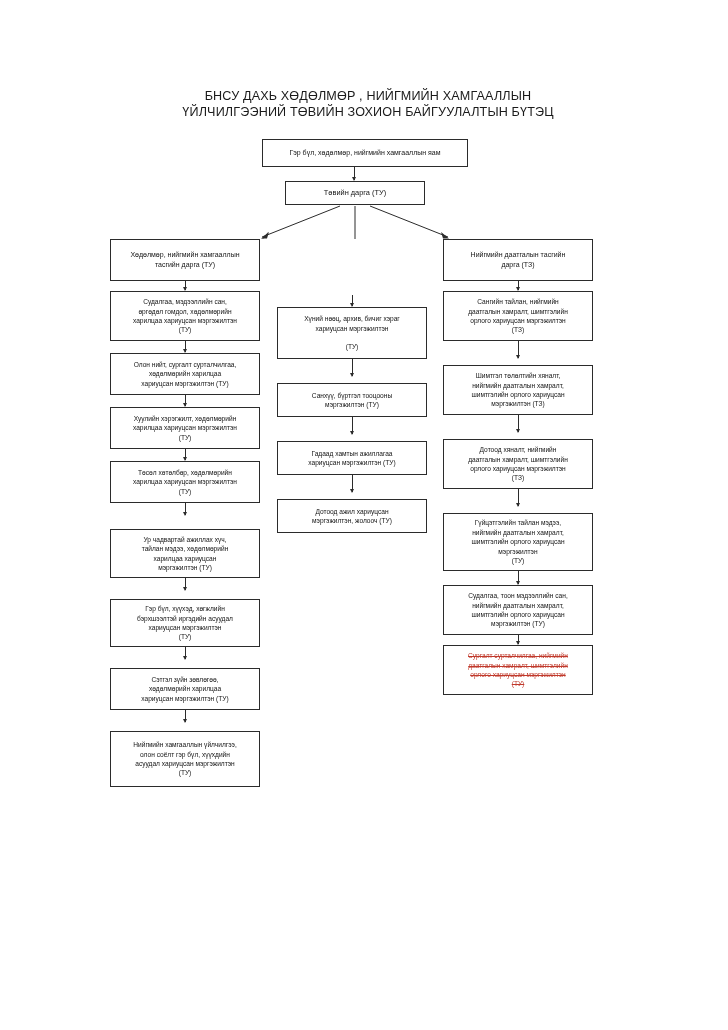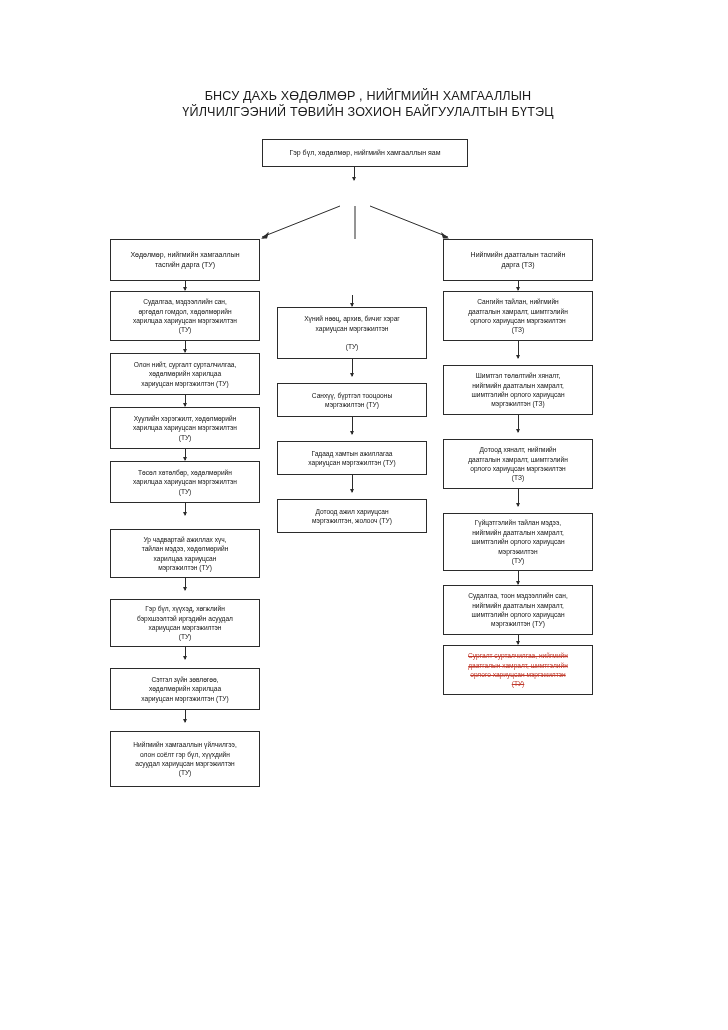--- a/index.html
+++ b/index.html
@@ -95,20 +95,21 @@
 <div id="chart-root">
 
   <div class="chart-title">БНСУ ДАХЬ ХӨДӨЛМӨР , НИЙГМИЙН ХАМГААЛЛЫН
 ҮЙЛЧИЛГЭЭНИЙ ТӨВИЙН ЗОХИОН БАЙГУУЛАЛТЫН БҮТЭЦ</div>
 
   <div class="node ministry" style="left:262px; top:139px; width:206px; height:28px;">Гэр бүл, хөдөлмөр, нийгмийн хамгааллын яам</div>
 
   <div class="vline" style="left:354px; top:167px; height:13px;"></div>
   <div class="arrowhead" style="left:351.5px; top:177px;"></div>
 
+  <div class="node director" style="left:285px; top:181px; width:140px; height:24px;">Төвийн дарга (ТУ)</div>
 
   <svg class="branch-layer" viewBox="0 0 728 1030">
     <line x1="340" y1="206" x2="262" y2="237" stroke="#2b2b2b" stroke-width="1"></line>
     <polygon points="262,239 268.5,231.8 265.6,237.6" fill="#2b2b2b"></polygon>
     <polygon points="261,238.5 269,232 267,238.5" fill="#2b2b2b"></polygon>
     <line x1="370" y1="206" x2="448" y2="237" stroke="#2b2b2b" stroke-width="1"></line>
     <polygon points="449,238.5 441,232 443,238.5" fill="#2b2b2b"></polygon>
     <line x1="355" y1="206" x2="355" y2="239" stroke="#2b2b2b" stroke-width="1"></line>
   </svg>
 

